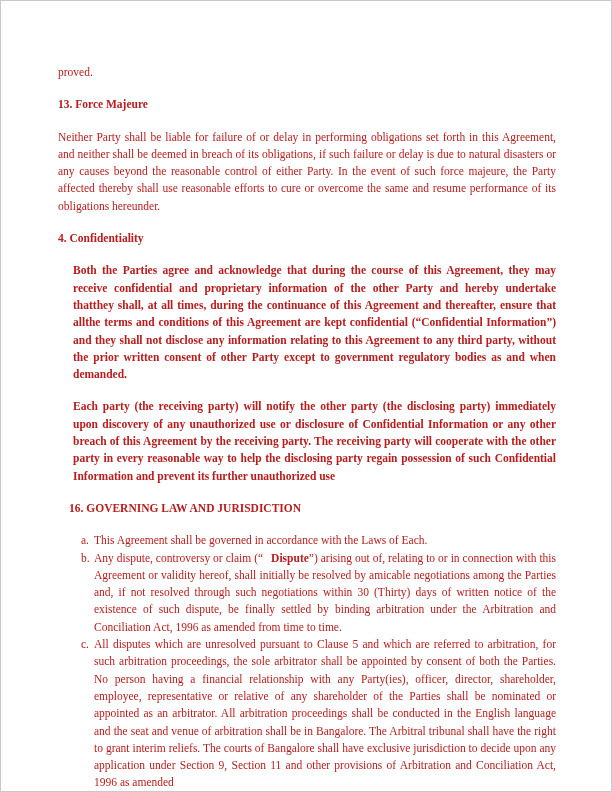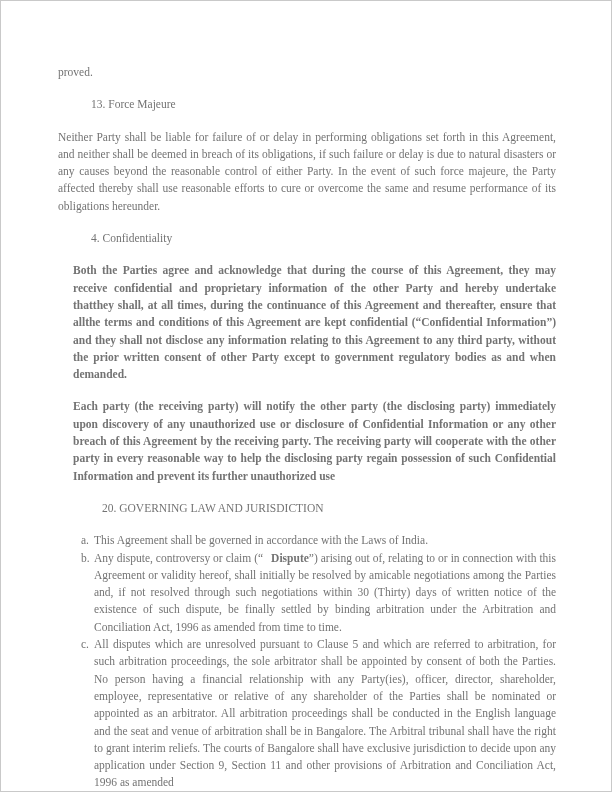--- a/index.html
+++ b/index.html
@@ -4,33 +4,33 @@
 <style>
   html, body { margin: 0; padding: 0; background: #ffffff; }
   .page {
     position: relative;
     width: 612px;
     height: 792px;
     box-sizing: border-box;
     background: #ffffff;
     border: 1px solid #c9c9c9;
     font-family: "Liberation Serif", "DejaVu Serif", serif;
-    color: #737373;
+    color: #b91c1c;
     overflow: hidden;
   }
   .content {
     position: absolute;
     left: 57px;
     top: 63px;
     width: 498px;
     font-size: 11.5px;
     line-height: 17.3px;
   }
   .block { margin: 0 0 15px 0; }
-  .heading { font-weight: normal; margin-left: 33px; }
+  .heading { font-weight: bold; }
   .just {
     text-align: justify;
     text-justify: inter-word;
   }
   .indent-para { padding-left: 15px; font-weight: bold; }
   .indent-head { padding-left: 11px; }
   .clause-list { margin: 0; }
   .clause { position: relative; padding-left: 36px; }
   .clause .marker { position: absolute; left: 23px; top: 0; }
   .b { font-weight: bold; margin-left: 8px; }
@@ -46,27 +46,27 @@
     <p class="block heading">13. Force Majeure</p>
 
     <p class="block just">Neither Party shall be liable for failure of or delay in performing obligations set forth in this Agreement, and neither shall be deemed in breach of its obligations, if such failure or delay is due to natural disasters or any causes beyond the reasonable control of either Party. In the event of such force majeure, the Party affected thereby shall use reasonable efforts to cure or overcome the same and resume performance of its obligations hereunder.</p>
 
     <p class="block heading">4. Confidentiality</p>
 
     <p class="block just indent-para">Both the Parties agree and acknowledge that during the course of this Agreement, they may receive confidential and proprietary information of the other Party and hereby undertake thatthey shall, at all times, during the continuance of this Agreement and thereafter, ensure that allthe terms and conditions of this Agreement are kept confidential (“Confidential Information”) and they shall not disclose any information relating to this Agreement to any third party, without the prior written consent of other Party except to government regulatory bodies as and when demanded.</p>
 
     <p class="block just indent-para">Each party (the receiving party) will notify the other party (the disclosing party) immediately upon discovery of any unauthorized use or disclosure of Confidential Information or any other breach of this Agreement by the receiving party. The receiving party will cooperate with the other party in every reasonable way to help the disclosing party regain possession of such Confidential Information and prevent its further unauthorized use</p>
 
-    <p class="block heading indent-head">20. GOVERNING LAW AND JURISDICTION</p>
+    <p class="block heading indent-head">16. GOVERNING LAW AND JURISDICTION</p>
 
     <div class="clause-list">
 
       <div class="clause just">
         <span class="marker">a.</span>
-        <span>This Agreement shall be governed in accordance with the Laws of India.</span>
+        <span>This Agreement shall be governed in accordance with the Laws of Each.</span>
       </div>
 
       <div class="clause just">
         <span class="marker">b.</span><span>Any dispute, controversy or claim (“</span><span class="b">Dispute</span><span>”) arising out of, relating to or in connection with this Agreement or validity hereof, shall initially be resolved by amicable negotiations among the Parties and, if not resolved through such negotiations within 30 (Thirty) days of written notice of the existence of such dispute, be finally settled by binding arbitration under the Arbitration and Conciliation Act, 1996 as amended from time to time.</span>
       </div>
 
       <div class="clause just">
         <span class="marker">c.</span>
         <span>All disputes which are unresolved pursuant to Clause 5 and which are referred to arbitration, for such arbitration proceedings, the sole arbitrator shall be appointed by consent of both the Parties. No person having a financial relationship with any Party(ies), officer, director, shareholder, employee, representative or relative of any shareholder of the Parties shall be nominated or appointed as an arbitrator. All arbitration proceedings shall be conducted in the English language and the seat and venue of arbitration shall be in Bangalore. The Arbitral tribunal shall have the right to grant interim reliefs. The courts of Bangalore shall have exclusive jurisdiction to decide upon any application under Section 9, Section 11 and other provisions of Arbitration and Conciliation Act, 1996 as amended</span>
       </div>

